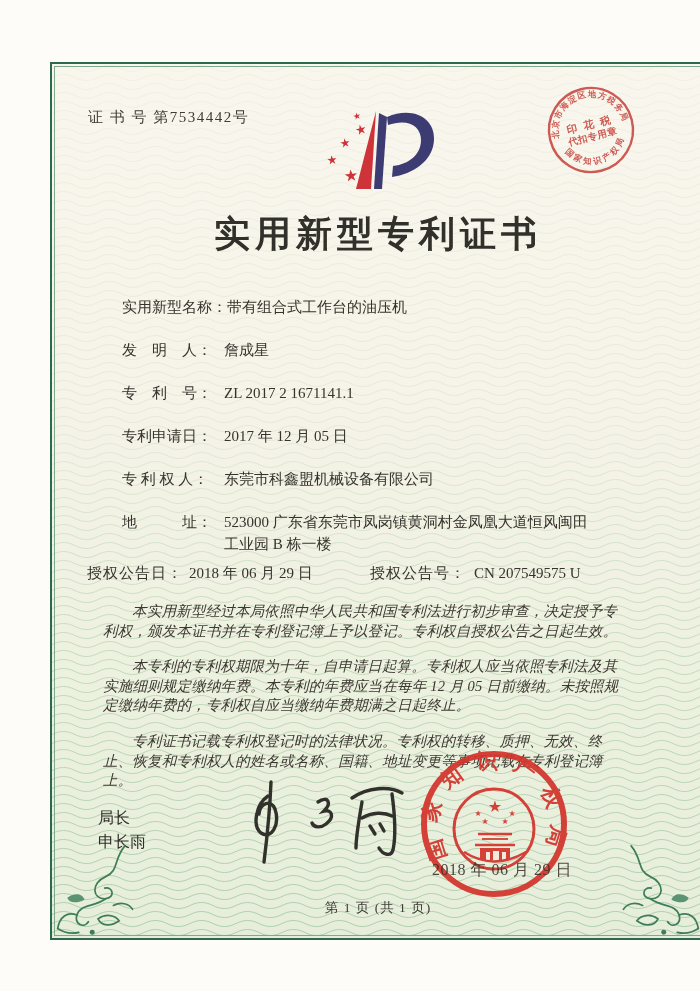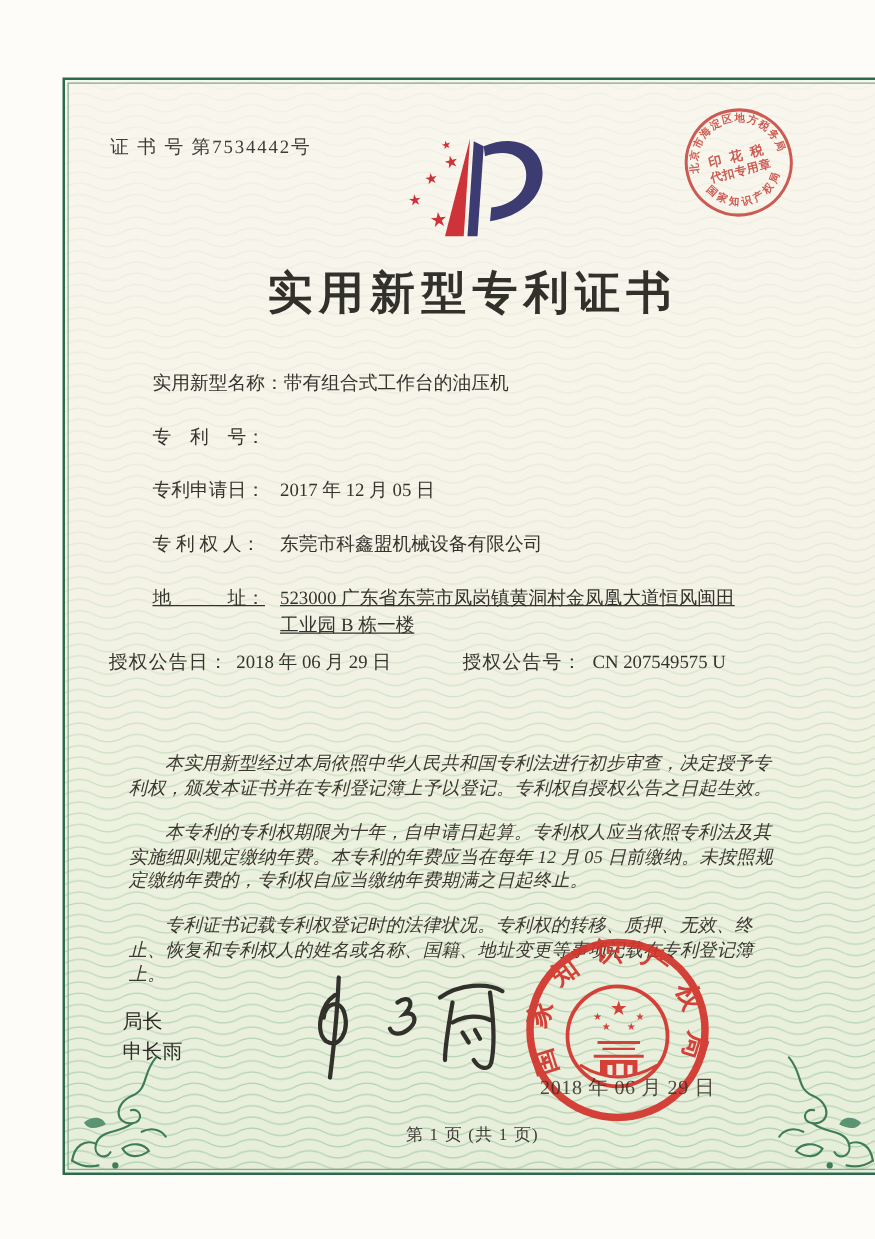--- a/index.html
+++ b/index.html
@@ -20,21 +20,21 @@
   .cert-no{position:absolute;left:36px;top:44px;font-size:15px;letter-spacing:1.5px;color:#3f3c36;}
   .logo{position:absolute;left:50%;top:40px;transform:translateX(-46%);}
   .title{
     position:absolute;left:0;right:0;top:146px;margin:0;text-align:center;
     font-size:36px;font-weight:bold;letter-spacing:5px;color:#32302b;
   }
   .fields{position:absolute;left:35px;top:232px;width:550px;font-size:15px;color:#35332d;}
   .row{display:flex;line-height:22px;margin-bottom:21px;}
   .row .lbl{flex:0 0 102px;white-space:nowrap;margin-left:35px;}
   .row .val{flex:1;}
-  .row.addr{margin-bottom:7px;text-decoration:underline;}
+  .row.addr{margin-bottom:7px;}
   .grant .g-dl{flex:0 0 102px;letter-spacing:1px;}
   .grant .g-dv{flex:0 0 181px;}
   .grant .g-nl{flex:0 0 104px;letter-spacing:1px;}
   .grant .g-nv{flex:1;}
   .paras{position:absolute;left:35px;top:522px;width:558px;font-size:14.5px;line-height:19.6px;color:#3c3831;font-style:italic;}
   .paras p{margin:16px;text-indent:2em;letter-spacing:0.2px;}
   .signer{position:absolute;left:46px;top:746px;font-size:16px;line-height:1;color:#2f2d29;}
   .signer .name{margin-top:8px;}
   .signature{position:absolute;left:182px;top:710px;}
   .seal{position:absolute;left:362px;top:680px;width:160px;height:160px;}
@@ -104,21 +104,26 @@
   </div>
 
   <h1 class="title">实用新型专利证书</h1>
 
   <div class="fields">
     <div class="row">
       <span class="lbl">实用新型名称：</span>
       <span class="val">带有组合式工作台的油压机</span>
     </div>
     <div class="row">
+      <span class="lbl">发　明　人：</span>
+      <span class="val">詹成星</span>
+    </div>
+    <div class="row">
       <span class="lbl">专　利　号：</span>
+      <span class="val">ZL 2017 2 1671141.1</span>
     </div>
     <div class="row">
       <span class="lbl">专利申请日：</span>
       <span class="val">2017 年 12 月 05 日</span>
     </div>
     <div class="row">
       <span class="lbl">专 利 权 人：</span>
       <span class="val">东莞市科鑫盟机械设备有限公司</span>
     </div>
     <div class="row addr">

